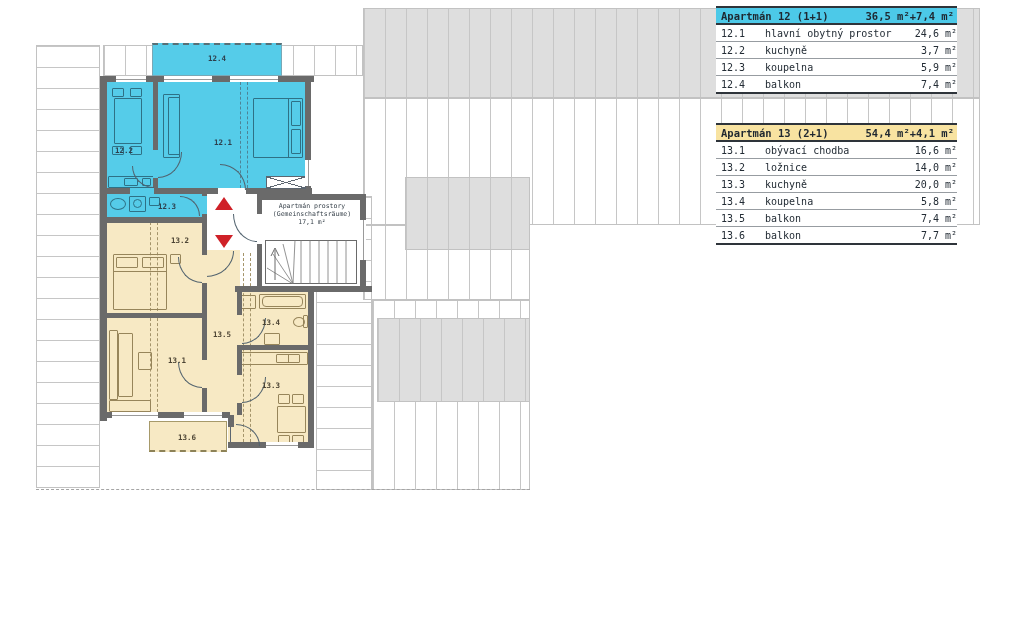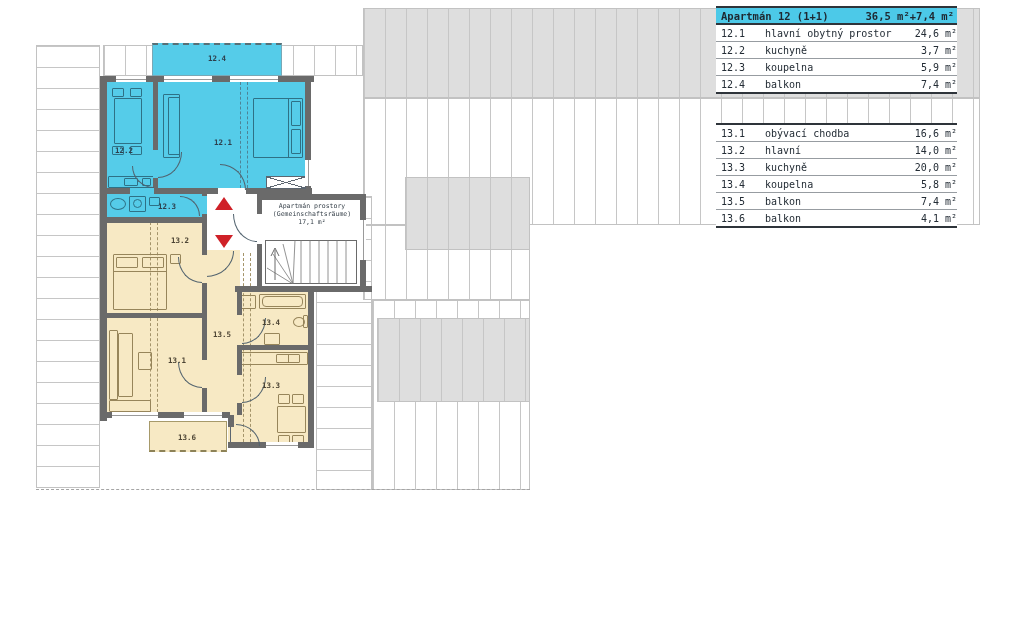--- a/index.html
+++ b/index.html
@@ -241,45 +241,49 @@
       <span class="lg-area">5,9 m²</span>
     </div>
     <div class="lg-row">
       <span class="lg-num">12.4</span>
       <span class="lg-name">balkon</span>
       <span class="lg-area">7,4 m²</span>
     </div>
   </div>
 
   <div class="legend" style="top:123px">
+    <div class="lg-head" style="background-color: rgb(248, 227, 161);">
+      <span class="lg-title">Apartmán 13 (2+1)</span>
+      <span class="lg-total">54,4 m²+4,1 m²</span>
+    </div>
     <div class="lg-row">
       <span class="lg-num">13.1</span>
       <span class="lg-name">obývací chodba</span>
       <span class="lg-area">16,6 m²</span>
     </div>
     <div class="lg-row">
       <span class="lg-num">13.2</span>
-      <span class="lg-name">hlavní</span>
+      <span class="lg-name">ložnice</span>
       <span class="lg-area">14,0 m²</span>
     </div>
     <div class="lg-row">
       <span class="lg-num">13.3</span>
       <span class="lg-name">kuchyně</span>
       <span class="lg-area">20,0 m²</span>
     </div>
     <div class="lg-row">
       <span class="lg-num">13.4</span>
       <span class="lg-name">koupelna</span>
       <span class="lg-area">5,8 m²</span>
     </div>
     <div class="lg-row">
       <span class="lg-num">13.5</span>
       <span class="lg-name">balkon</span>
       <span class="lg-area">7,4 m²</span>
     </div>
     <div class="lg-row">
       <span class="lg-num">13.6</span>
       <span class="lg-name">balkon</span>
-      <span class="lg-area">4,1 m²</span>
+      <span class="lg-area">7,7 m²</span>
     </div>
   </div>
 
 </div>
 
 </body></html>

